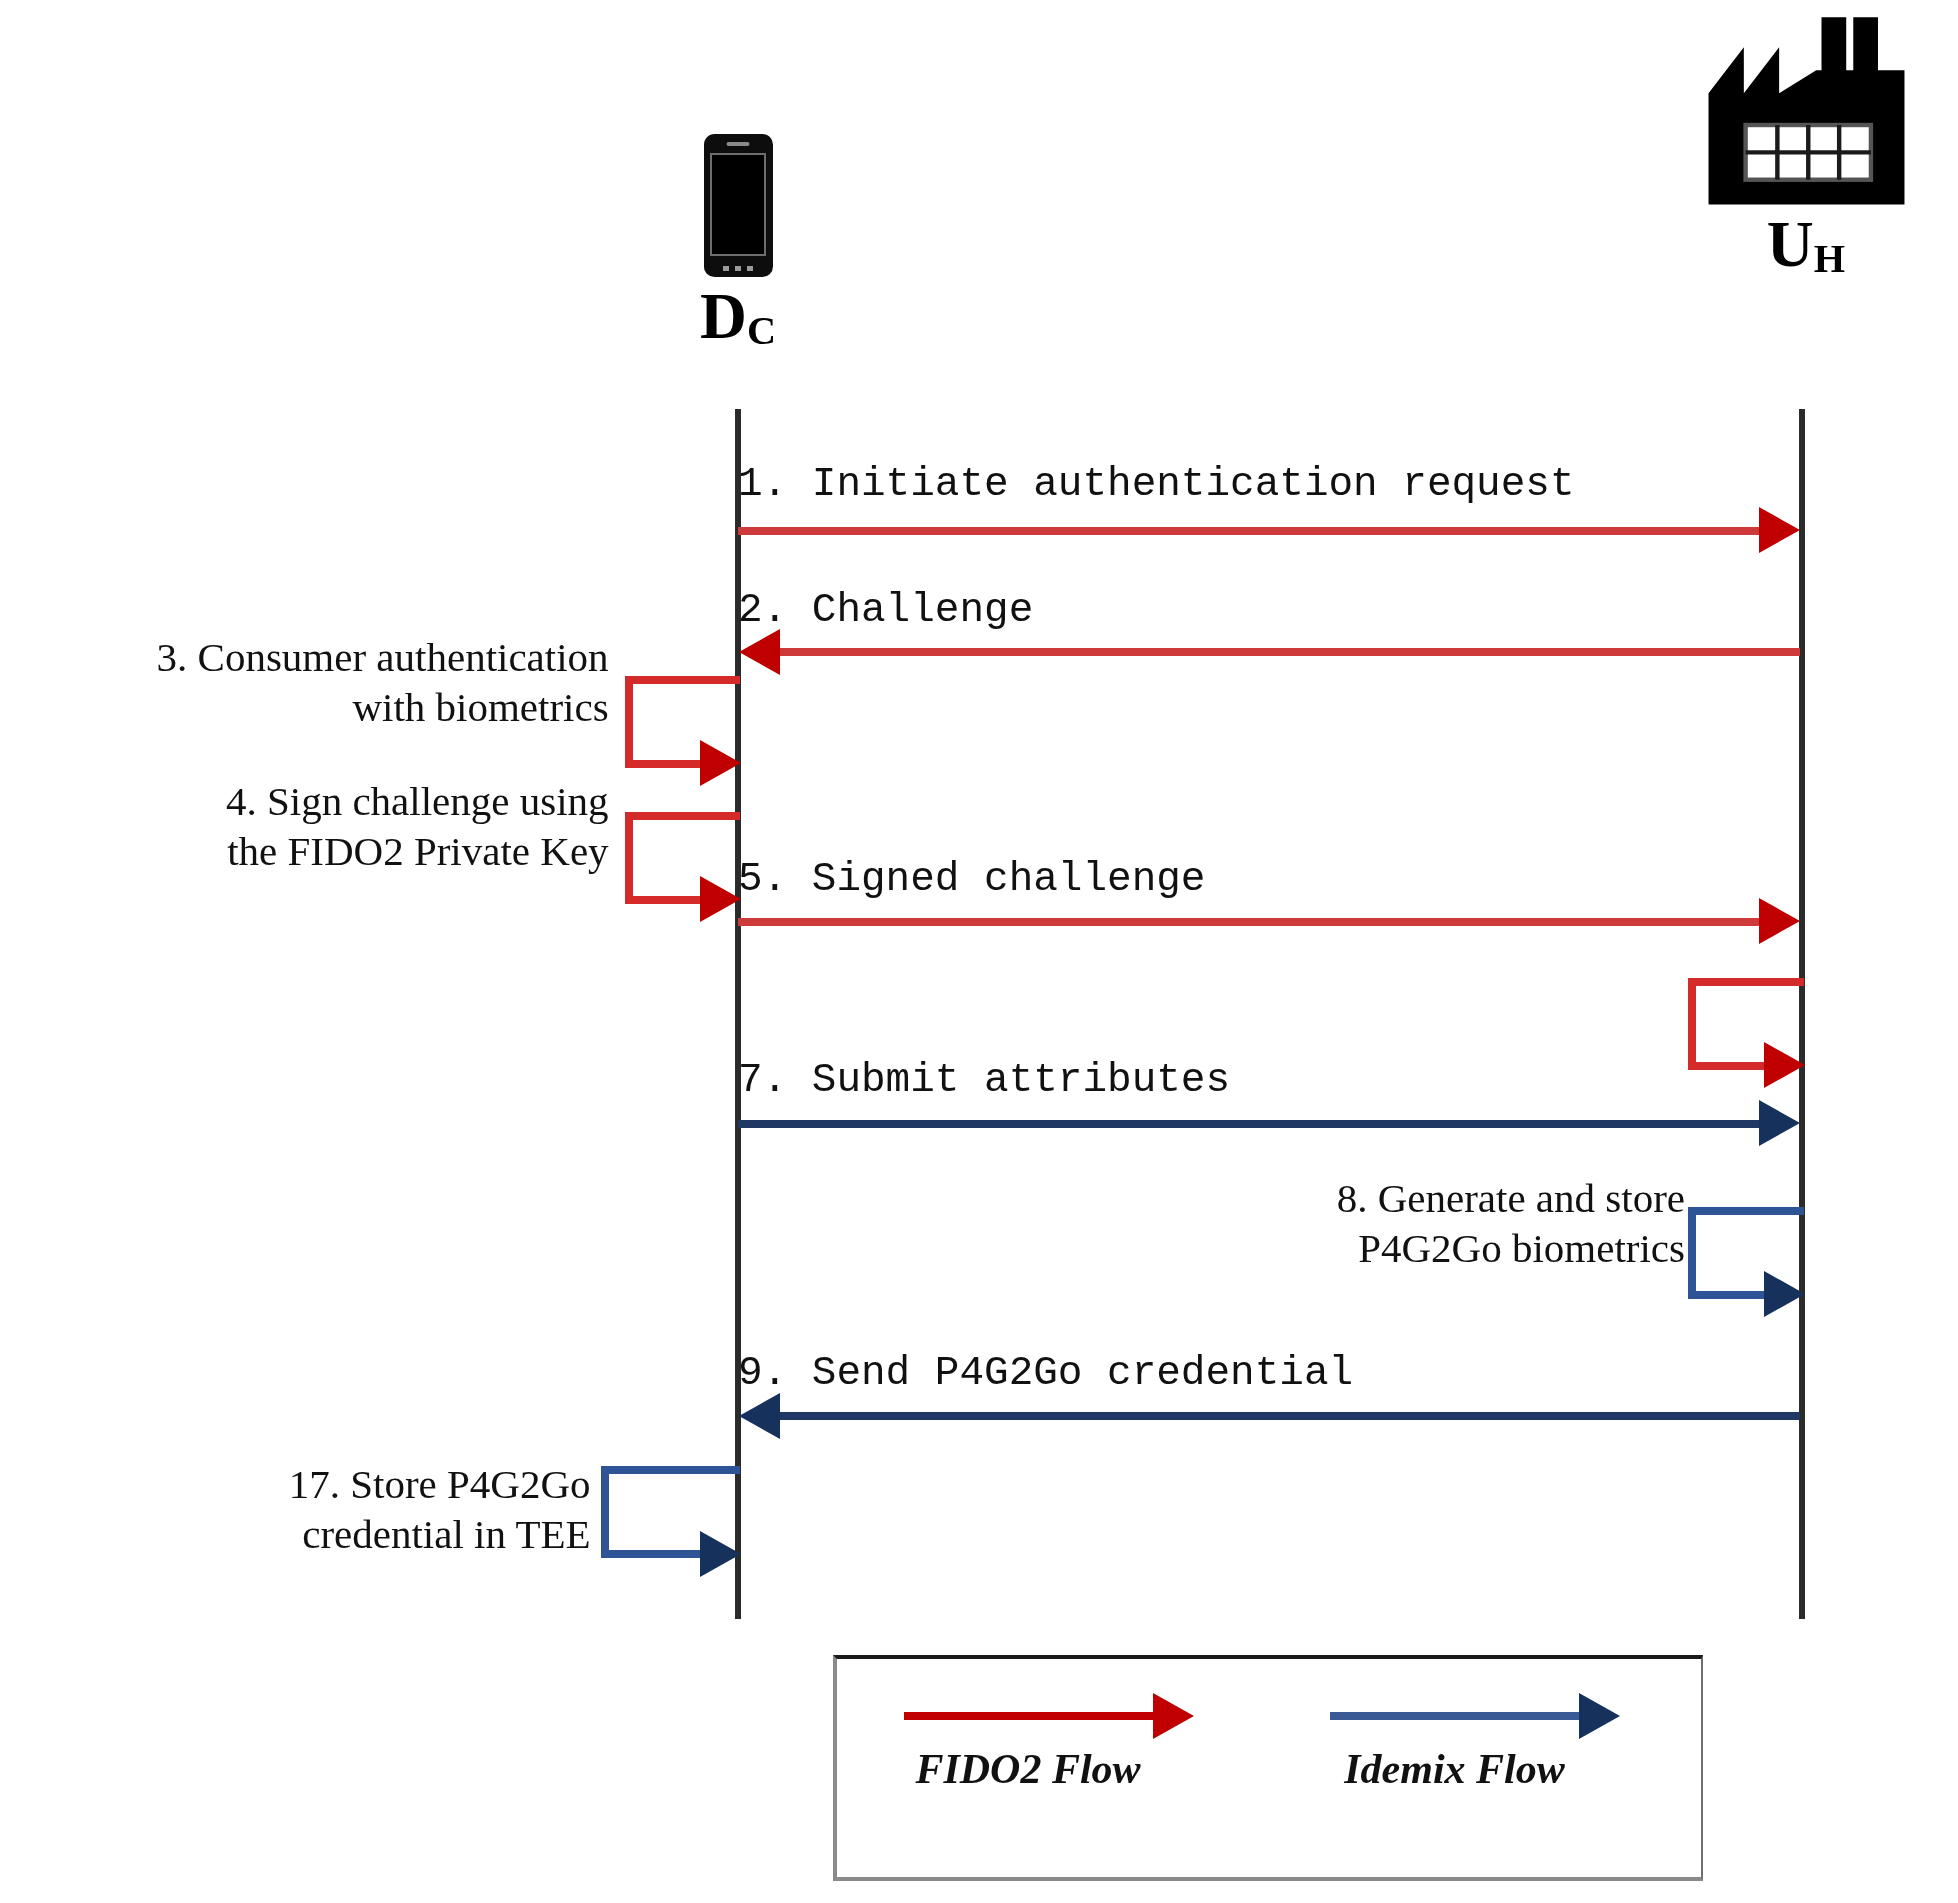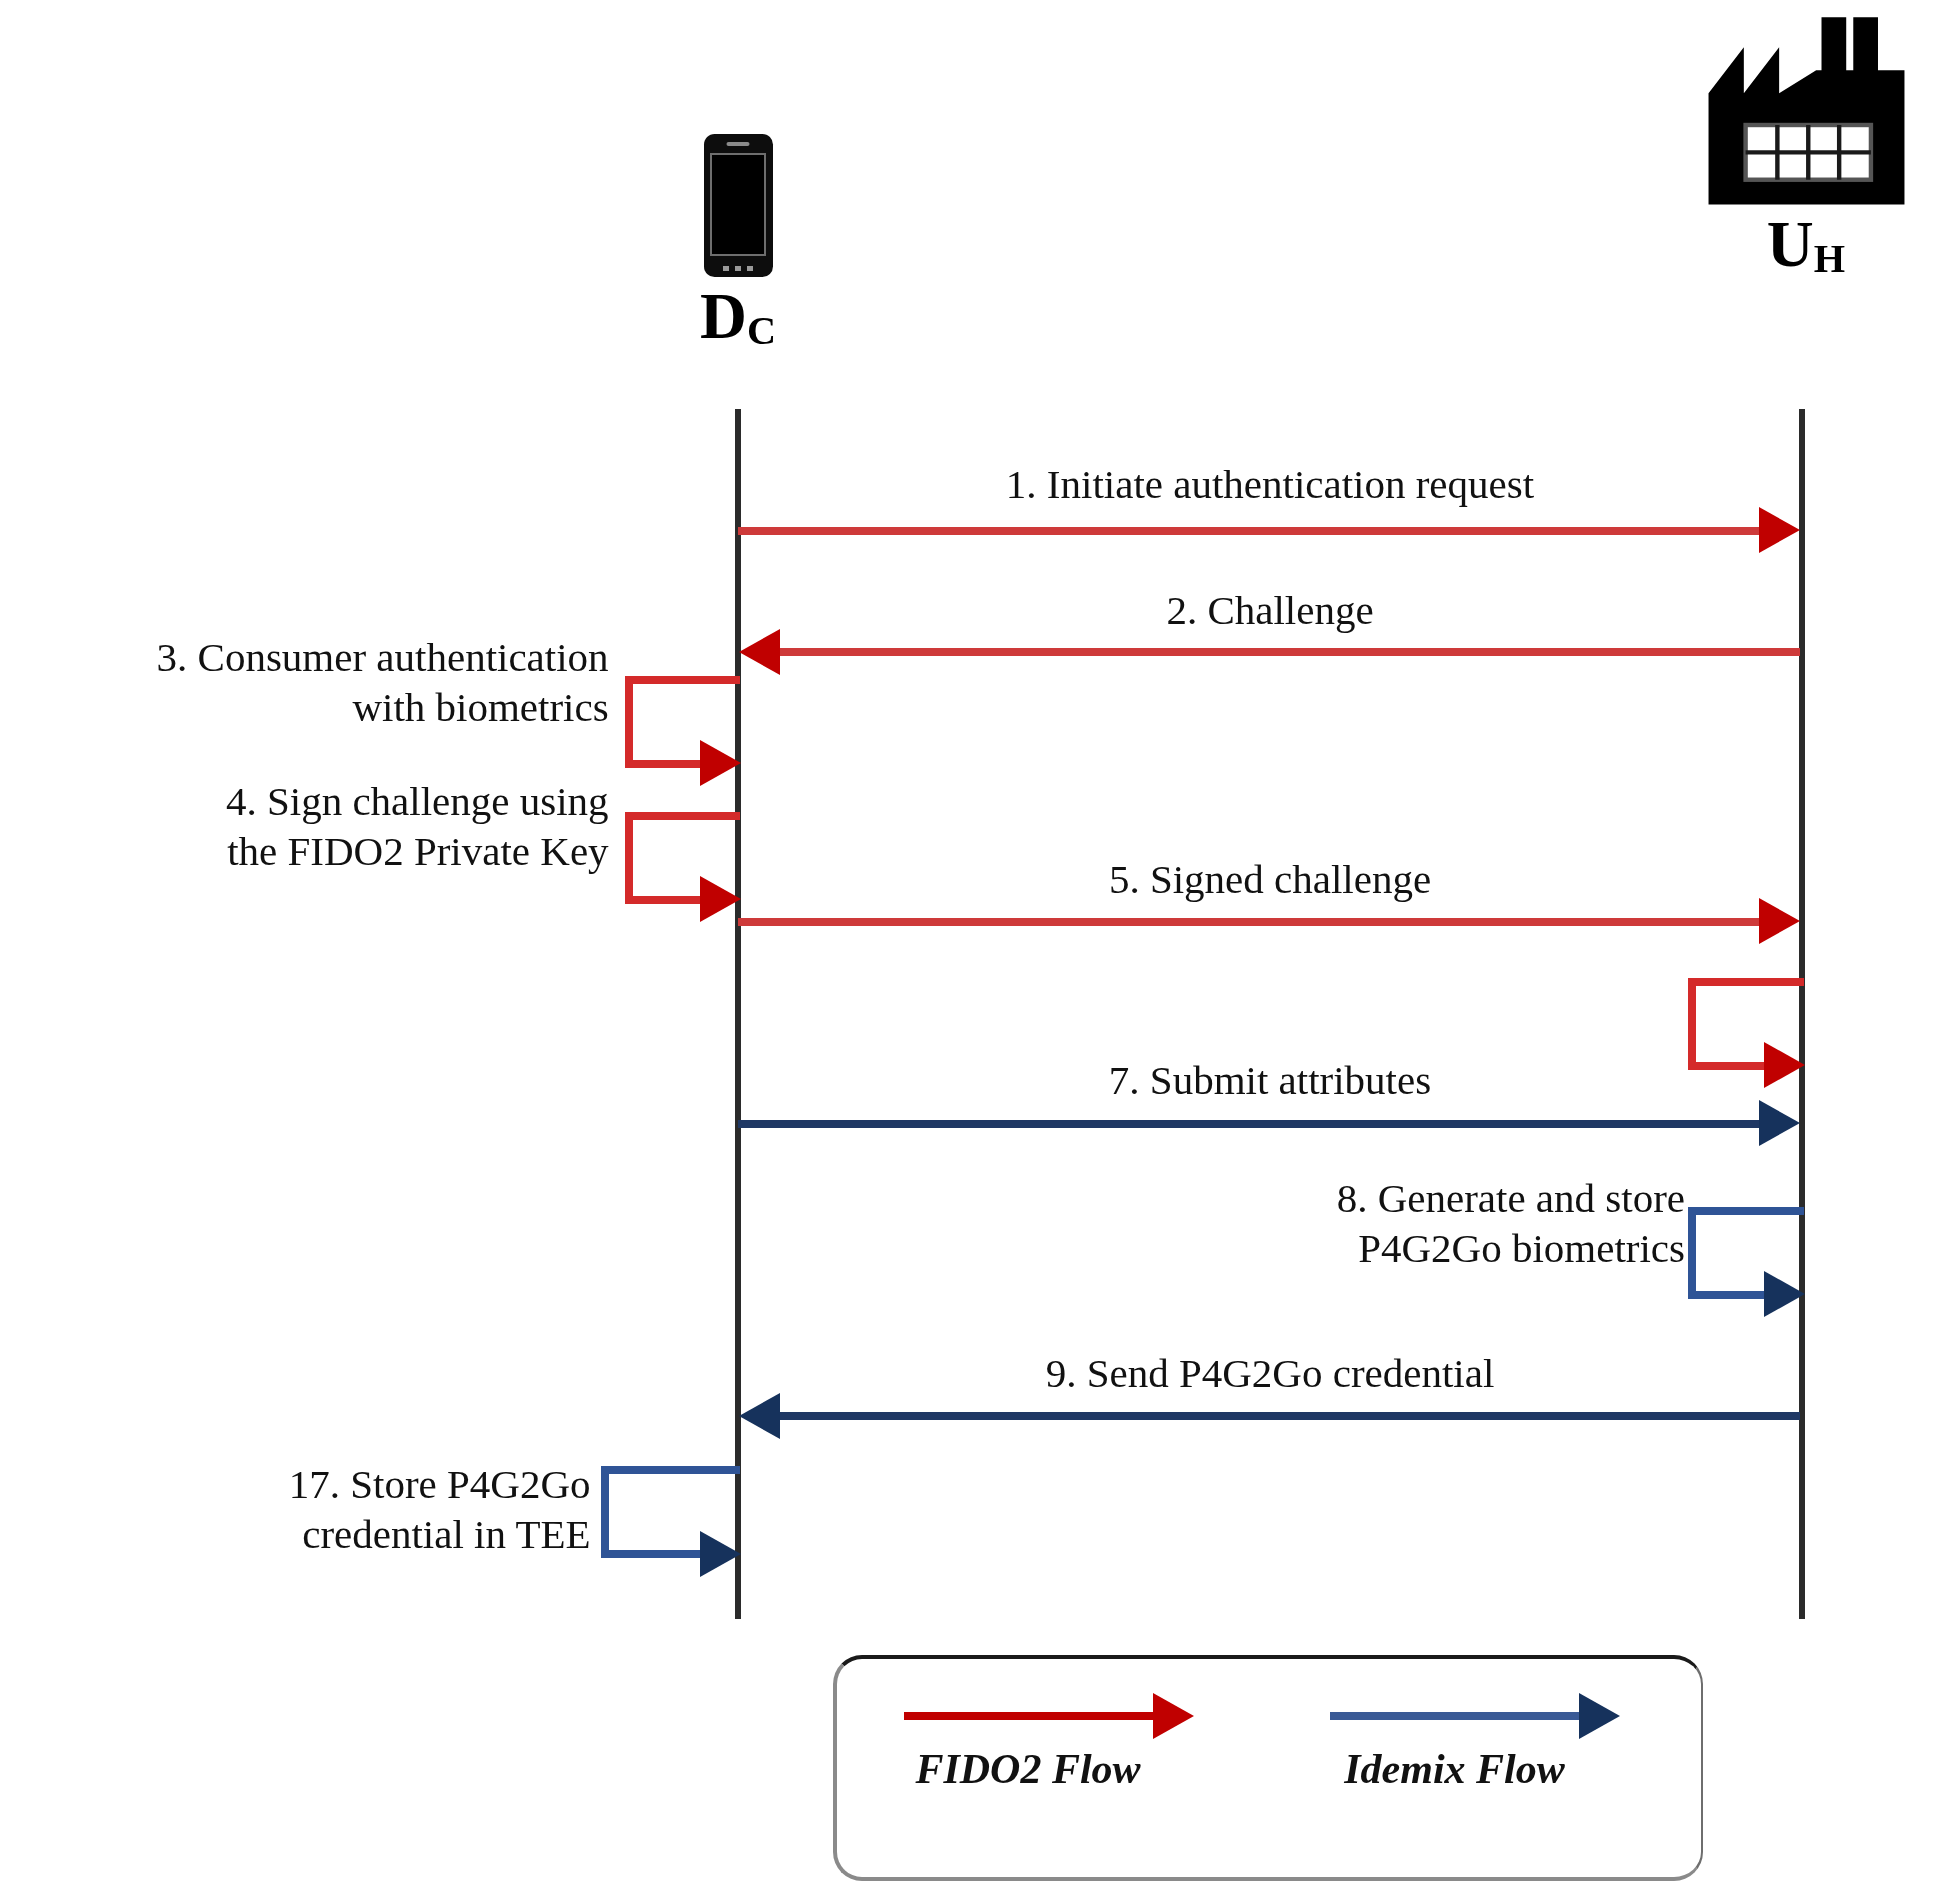--- a/index.html
+++ b/index.html
@@ -121,21 +121,21 @@
   .arrowhead.right.navy { border-left: 41px solid #16325C; }
   .arrowhead.left.navy  { border-right: 41px solid #16325C; }
 
   .msg-label {
     position: absolute;
     font-size: 41px;
     line-height: 1.22;
     white-space: nowrap;
     color: #111111;
   }
-  .msg-label.center { text-align: center; }
+  .msg-label.center { text-align: left; font-family: Liberation Mono, monospace; }
   .msg-label.right  { text-align: right; }
 
   
   .selfloop {
     position: absolute;
     box-sizing: border-box;
   }
   .selfloop .seg {
     position: absolute;
     background: transparent;
@@ -282,21 +282,21 @@
     <div>17. Store P4G2Go</div>
     <div>credential in TEE</div>
   </div>
   <div class="selfloop" style="left:601px; top:1466px; width:139px; height:92px;">
     <div class="seg h navy" style="left:0; top:0; width:139px;"></div>
     <div class="seg v navy" style="left:0; top:0; height:92px;"></div>
     <div class="seg h navy" style="left:0; top:84px; width:105px;"></div>
   </div>
   <div class="arrowhead right navy" style="left:700px; top:1531px;"></div>
 
-  <div class="legend-box" style="left:833px; top:1655px; width:870px; height:226px;border-radius:29px;">
+  <div class="legend-box" style="left:833px; top:1655px; width:870px; height:226px;">
 
     <div class="legend-entry" style="left:32px; top:53px; width:318px;">
       <div class="legend-line red" style="width:249px; margin:0 auto;">
         <span class="arrowhead right red" style="left:249px; top:-19.4px;"></span>
       </div>
       <div class="legend-text">FIDO2 Flow</div>
     </div>
 
     <div class="legend-entry" style="left:441px; top:53px; width:353px;">
       <div class="legend-line navy" style="width:249px; margin:0 auto;">

